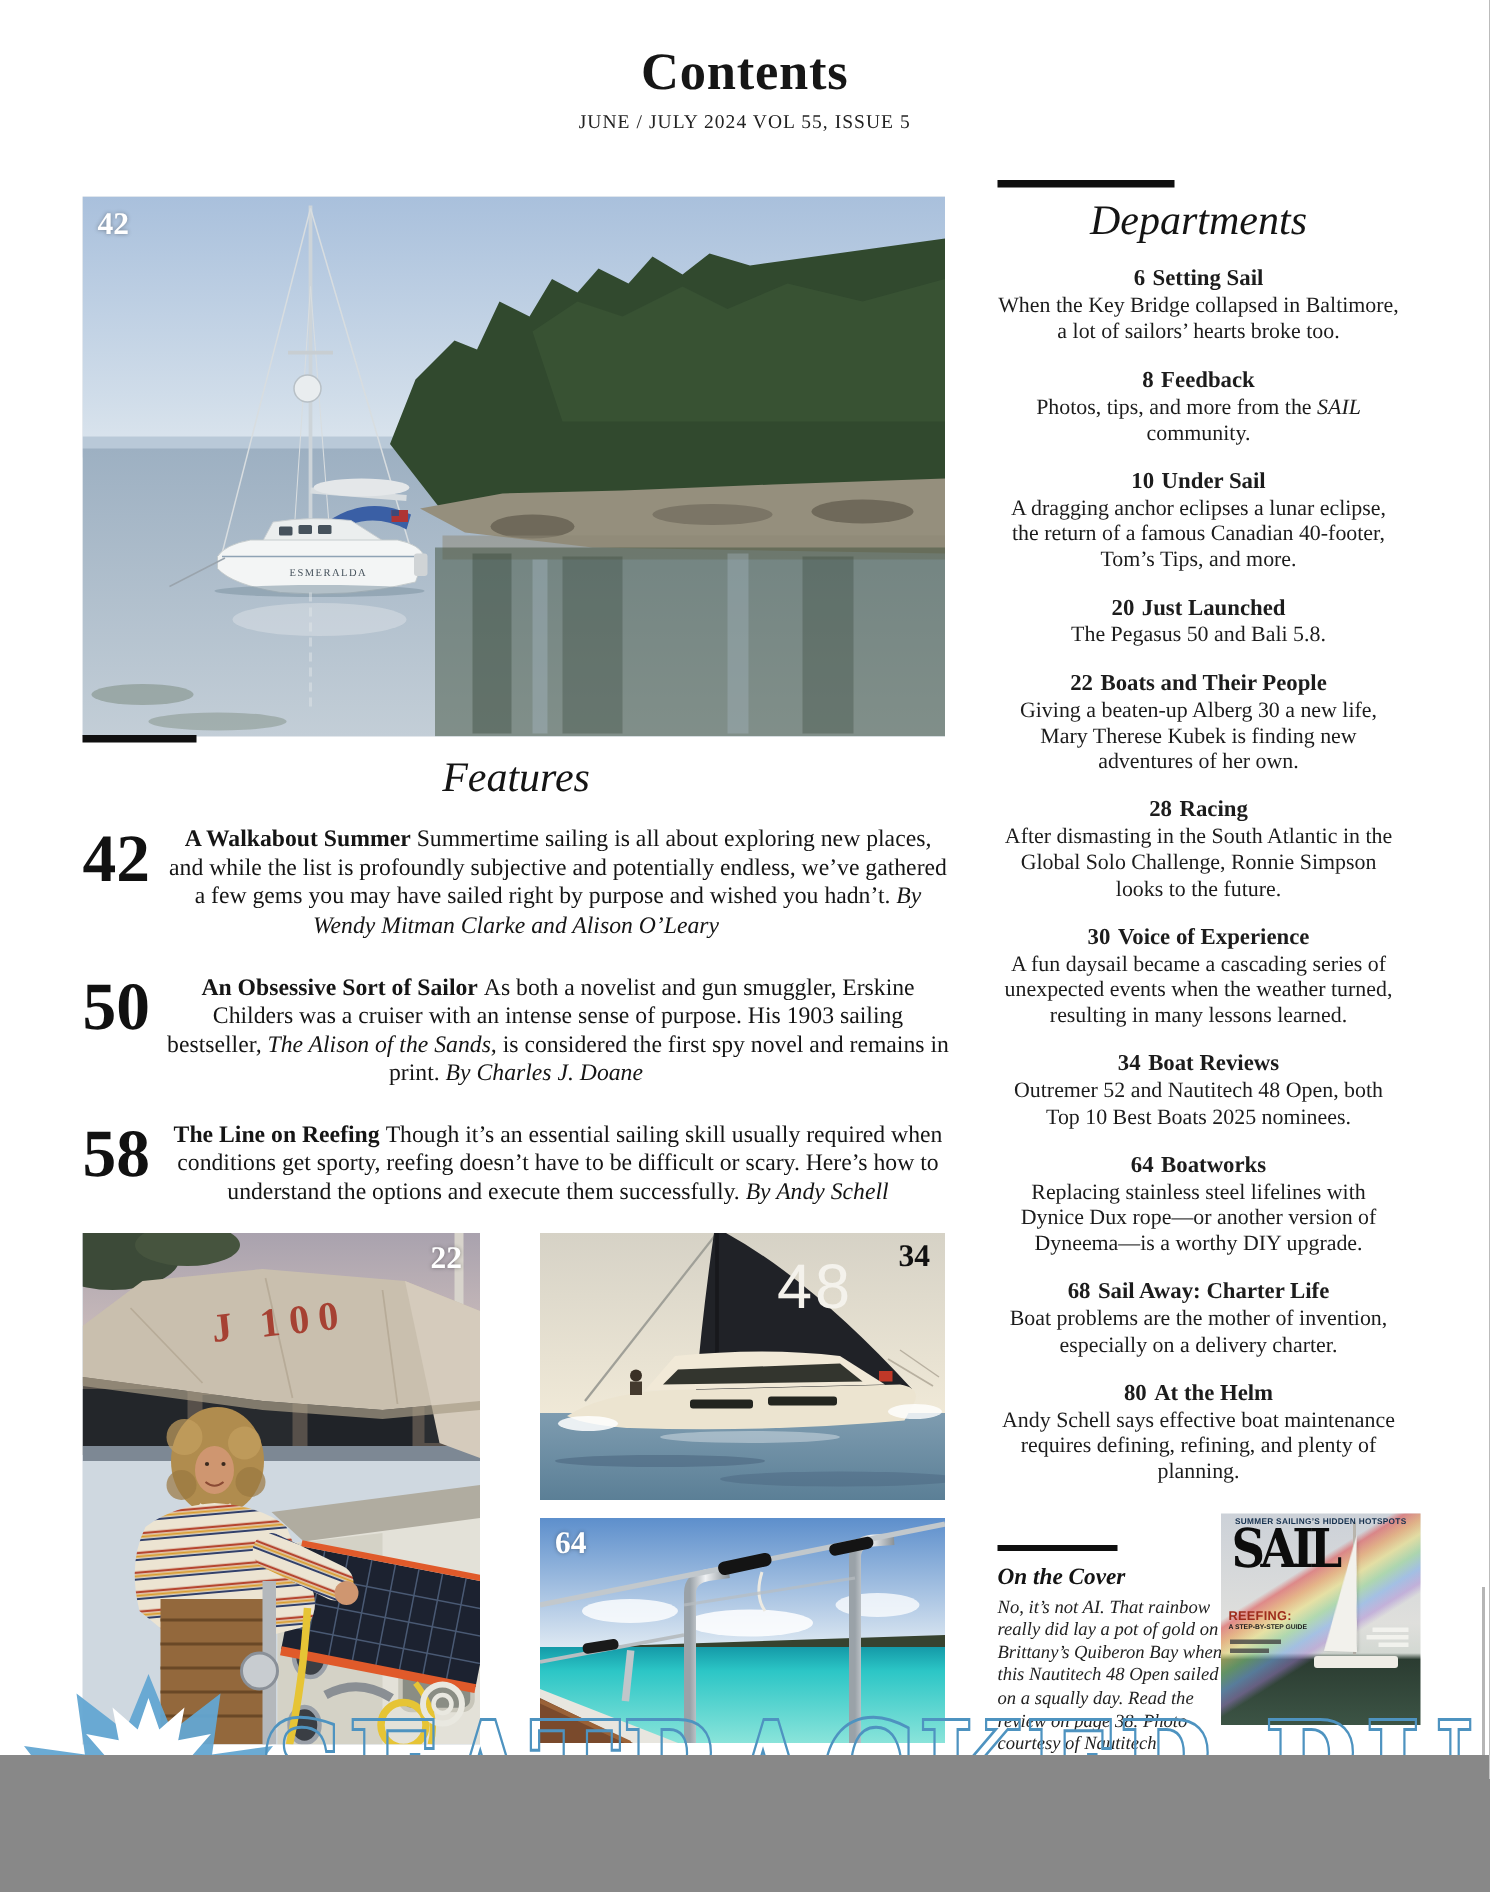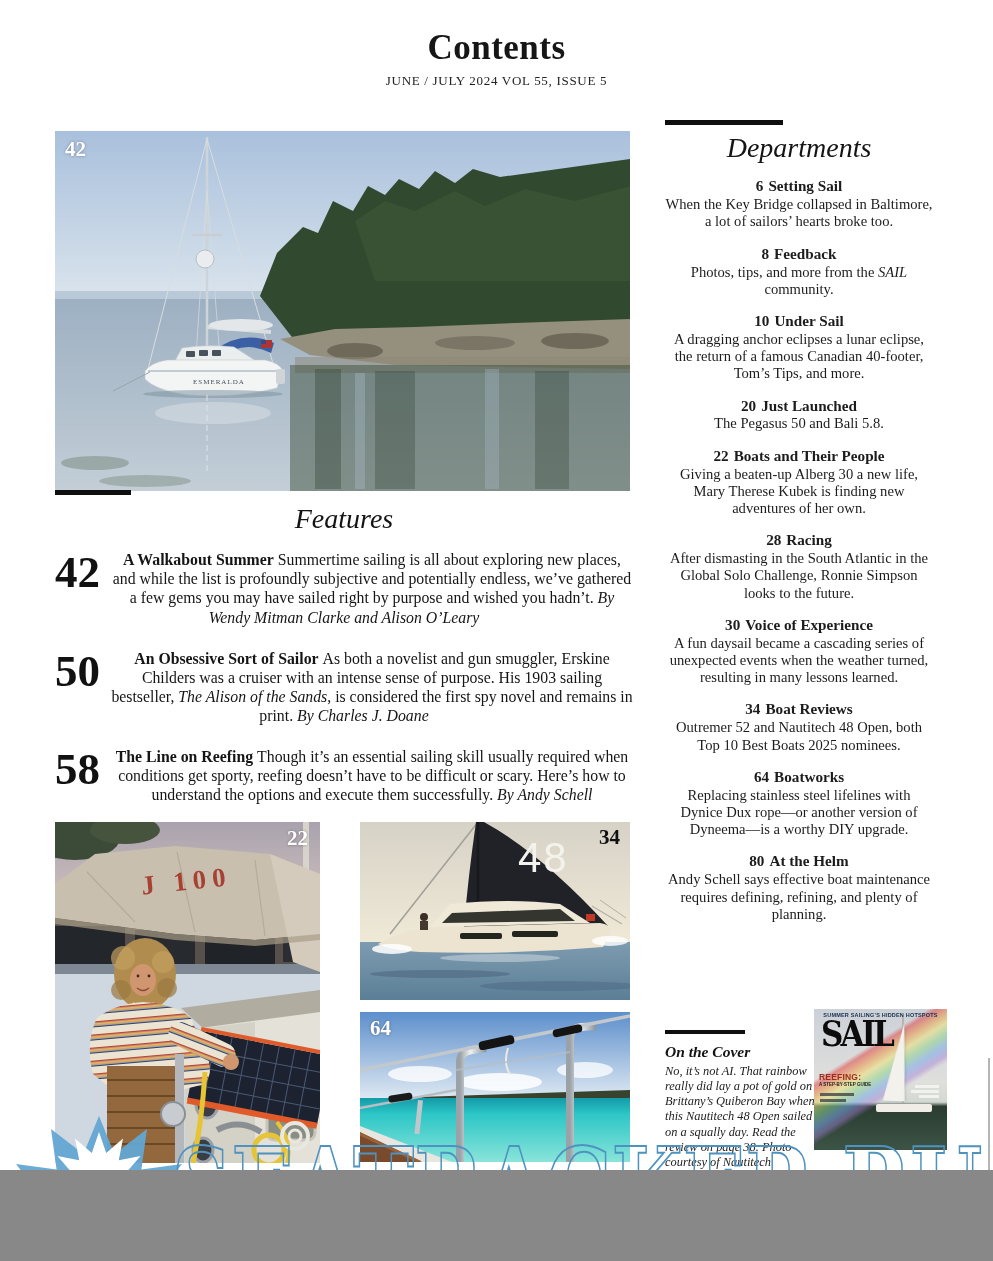--- a/index.html
+++ b/index.html
@@ -184,20 +184,24 @@
     </div>
     <div class="dept">
       <div class="dept-title"><span class="pg">34</span><span>Boat Reviews</span></div>
       <div class="dept-body"><span>Outremer 52 and Nautitech 48 Open, both Top 10 Best Boats 2025 nominees.</span></div>
     </div>
     <div class="dept">
       <div class="dept-title"><span class="pg">64</span><span>Boatworks</span></div>
       <div class="dept-body"><span>Replacing stainless steel lifelines with Dynice Dux rope—or another version of Dyneema—is a worthy DIY upgrade.</span></div>
     </div>
     <div class="dept">
+      <div class="dept-title"><span class="pg">68</span><span>Sail Away: Charter Life</span></div>
+      <div class="dept-body"><span>Boat problems are the mother of invention, especially on a delivery charter.</span></div>
+    </div>
+    <div class="dept">
       <div class="dept-title"><span class="pg">80</span><span>At the Helm</span></div>
       <div class="dept-body"><span>Andy Schell says effective boat maintenance requires defining, refining, and plenty of planning.</span></div>
     </div>
   </section>
 
   <section class="features">
     <div class="rule"></div>
     <div class="sec-heading">Features</div>
 
     <div class="feat">

